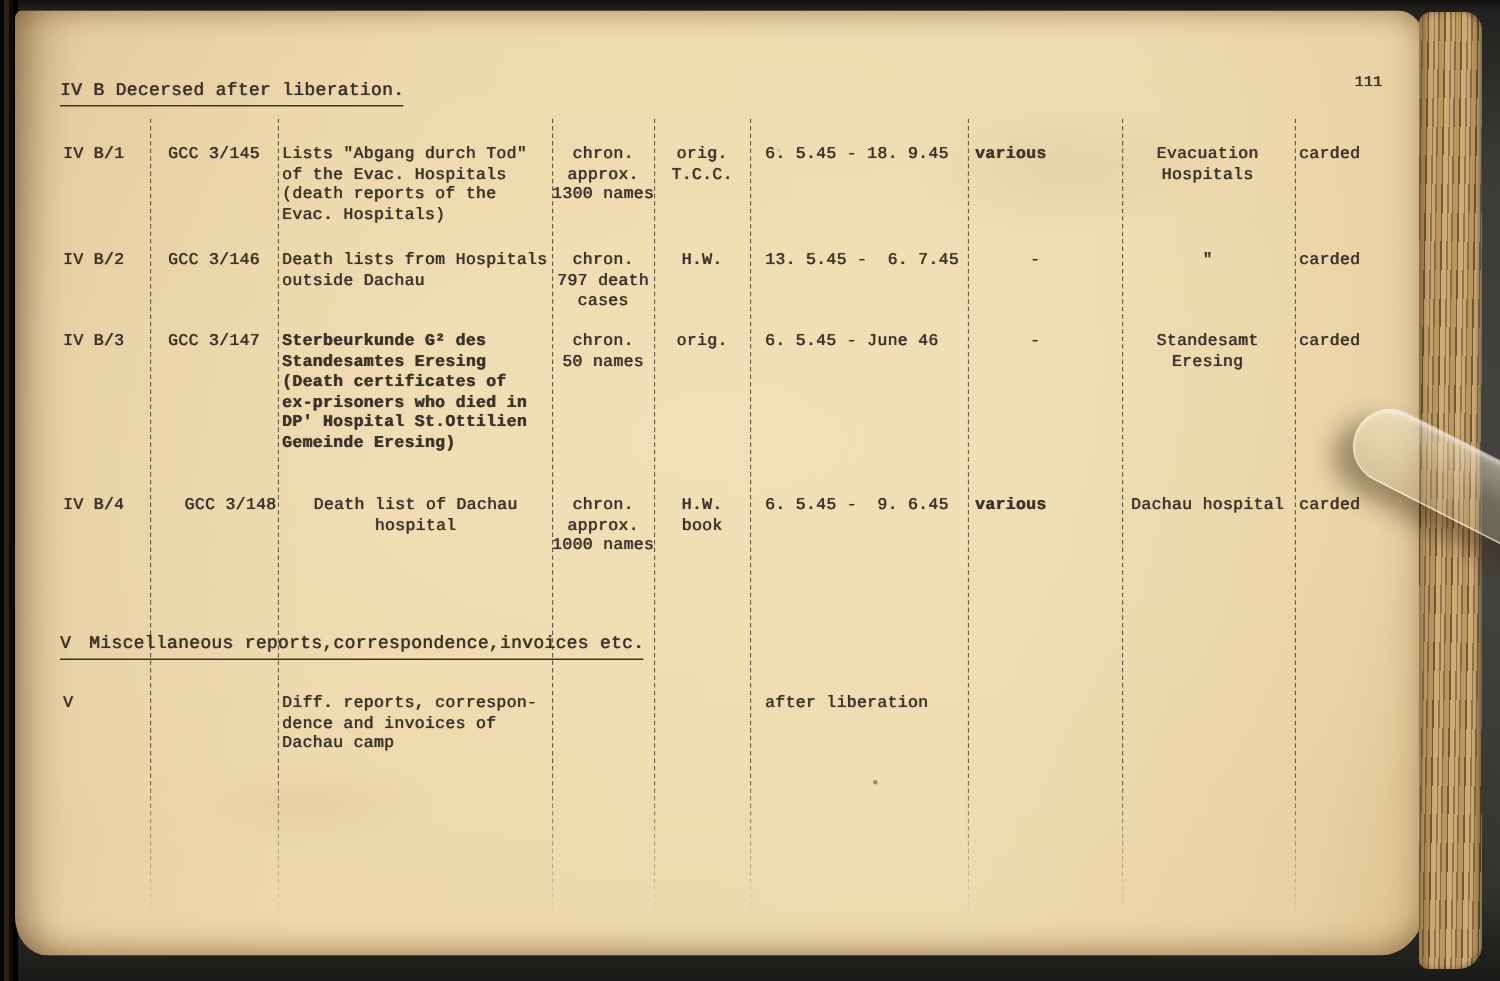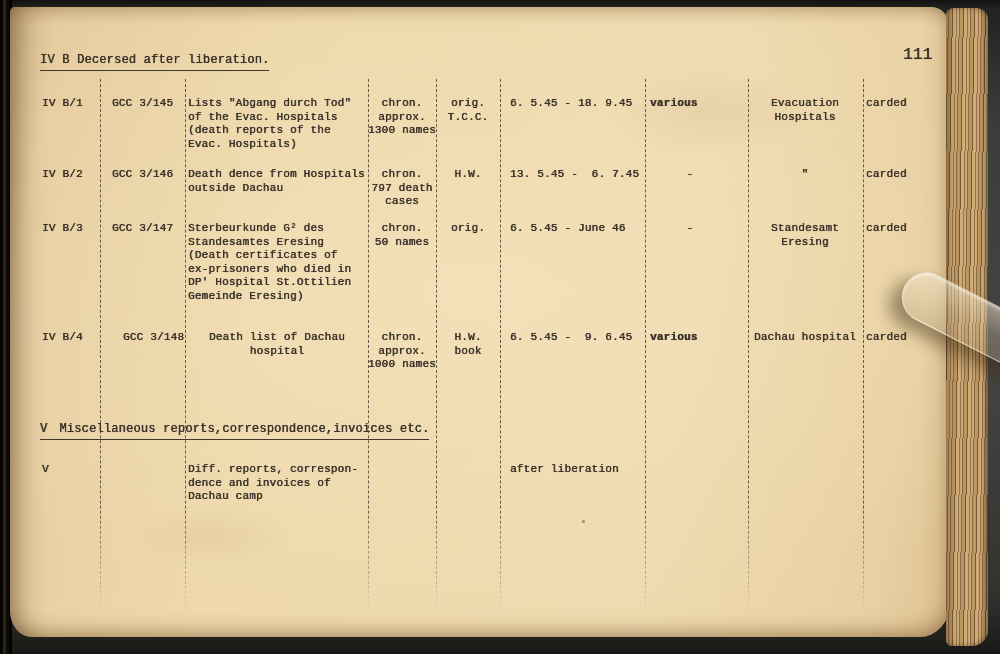--- a/index.html
+++ b/index.html
@@ -34,21 +34,21 @@
     border-left:1.5px dashed rgba(70,58,44,.8);}
   .vline.fade{-webkit-mask-image:linear-gradient(180deg,#000 80%,transparent 100%);
     mask-image:linear-gradient(180deg,#000 80%,transparent 100%);}
   .c-ref{left:32px;} .c-gcc{left:102px;} .c-desc{left:178px;width:178px;}
   .c-order{left:356px;width:72px;text-align:center;}
   .c-form{left:426px;width:64px;text-align:center;}
   .c-dates{left:500px;} .c-cov{left:640px;font-weight:bold;}
   .c-cov-center{left:625px;width:110px;text-align:center;}
   .c-loc{left:736px;width:118px;text-align:center;}
   .c-rem{left:856px;}
-  .pagenum{left:893px;top:42px;font-size:16px;}
+  .pagenum{left:893px;top:42px;font-size:10px;}
   .speck{position:absolute;border-radius:50%;background:rgba(70,60,45,.5);}
   .stain{position:absolute;border-radius:50%;background:radial-gradient(closest-side,rgba(150,120,70,.10),rgba(150,120,70,0));}
 </style>
 </head>
 <body>
 
 <div class="scene">
   <div class="binding"></div>
 
   <div class="page">
@@ -81,36 +81,36 @@
       <div class="tw c-dates" style="top:90px;">6. 5.45 - 18. 9.45</div>
       <div class="tw c-cov" style="top:90px;">various</div>
       <div class="tw c-loc" style="top:90px;">Evacuation
 Hospitals</div>
       <div class="tw c-rem" style="top:90px;">carded</div>
     </div>
 
     <div>
       <div class="tw c-ref" style="top:161px;">IV B/2</div>
       <div class="tw c-gcc" style="top:161px;">GCC 3/146</div>
-      <div class="tw c-desc" style="top:161px;">Death dence from Hospitals
+      <div class="tw c-desc" style="top:161px;">Death lists from Hospitals
 outside Dachau</div>
       <div class="tw c-order" style="top:161px;">chron.
 797 death
 cases</div>
       <div class="tw c-form" style="top:161px;">H.W.</div>
       <div class="tw c-dates" style="top:161px;">13. 5.45 -  6. 7.45</div>
       <div class="tw c-cov-center" style="top:161px;">-</div>
       <div class="tw c-loc" style="top:161px;">"</div>
       <div class="tw c-rem" style="top:161px;">carded</div>
     </div>
 
     <div>
       <div class="tw c-ref" style="top:215px;">IV B/3</div>
       <div class="tw c-gcc" style="top:215px;">GCC 3/147</div>
-      <div class="tw c-desc" style="top:215px;">Sterbeurkunde G² des
+      <div class="tw c-desc" style="top:215px;font-weight:bold;">Sterbeurkunde G² des
 Standesamtes Eresing
 (Death certificates of
 ex-prisoners who died in
 DP' Hospital St.Ottilien
 Gemeinde Eresing)</div>
       <div class="tw c-order" style="top:215px;">chron.
 50 names</div>
       <div class="tw c-form" style="top:215px;">orig.</div>
       <div class="tw c-dates" style="top:215px;">6. 5.45 - June 46</div>
       <div class="tw c-cov-center" style="top:215px;">-</div>

